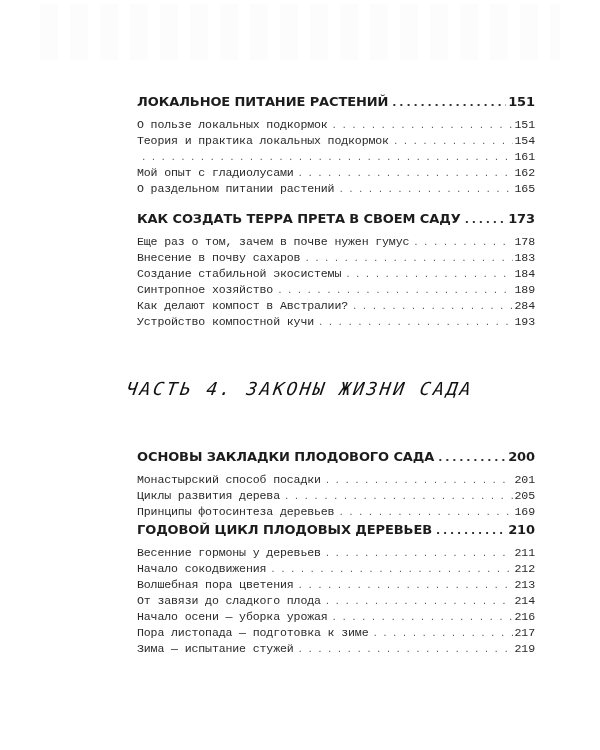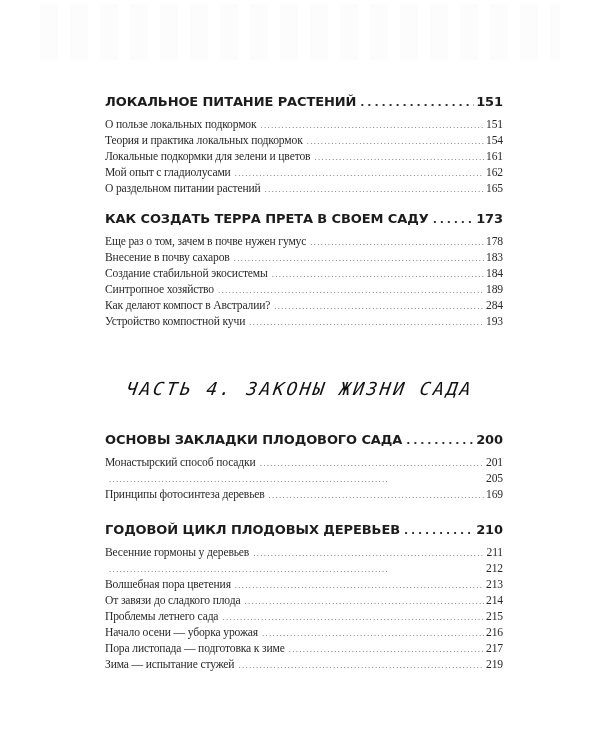--- a/index.html
+++ b/index.html
@@ -8,41 +8,41 @@
     font-family: "DejaVu Sans", "Liberation Sans", sans-serif; color: #1c1c1c;
   }
   .page { position: absolute; left: 0; top: 0; width: 600px; height: 750px; }
   .bleed {
     position: absolute; left: 40px; top: 4px; width: 520px; height: 56px;
     background: repeating-linear-gradient(90deg, rgba(0,0,0,0.012) 0 18px, rgba(0,0,0,0) 18px 30px);
   }
   .toc { position: absolute; left: 105px; width: 398px; }
   .row {
     display: flex; align-items: baseline; width: 100%;
-    white-space: nowrap; overflow: hidden;
+    white-space: nowrap; overflow: hidden; margin-left: 32px;
   }
   .row .title { flex: 0 0 auto; }
   .row .leader {
     flex: 1 1 auto; overflow: hidden; margin: 0 2px 0 4px;
     letter-spacing: 2.2px; color: #333;
   }
   .row .leader::before {
     content: ". . . . . . . . . . . . . . . . . . . . . . . . . . . . . . . . . . . . . . . . . . . . . . . . . . . . . . . . . . . . . . . . . . . . . . . . . . . . . . . .";
     letter-spacing: 0;
     word-spacing: -1px;
   }
   .row .page-num { flex: 0 0 auto; }
   .chapter {
     font-weight: bold; font-size: 13px; height: 18px; line-height: 18px;
     font-family: "DejaVu Sans", sans-serif; letter-spacing: -0.1px;
   }
   .chapter .leader { font-size: 11px; font-weight: bold; }
   .item {
     font-size: 11.6px; height: 16px; line-height: 16px; color: #2a2a2a;
-    font-family: Liberation Serif, serif; letter-spacing: -0.15px;
+    font-family: Liberation Mono, monospace; letter-spacing: -0.15px;
   }
   .item .leader { font-size: 9px; color: #555; }
   .items { margin-top: 6px; }
   .part-title {
     position: absolute; left: 0; width: 600px; top: 378px; text-align: center;
     font-family: "DejaVu Sans Mono", monospace; font-style: italic; font-size: 18px;
     letter-spacing: 2.5px; color: #111; transform: skewX(-8deg); font-weight: normal;
   }
 </style>
 </head>
@@ -62,21 +62,20 @@
           <span class="title">О пользе локальных подкормок</span>
           <span class="leader"></span>
           <span class="page-num">151</span>
         </div>
       <div class="row item">
           <span class="title">Теория и практика локальных подкормок</span>
           <span class="leader"></span>
           <span class="page-num">154</span>
         </div>
       <div class="row item">
-          <span class="title">Локальные подкормки для зелени и цветов</span>
           <span class="leader"></span>
           <span class="page-num">161</span>
         </div>
       <div class="row item">
           <span class="title">Мой опыт с гладиолусами</span>
           <span class="leader"></span>
           <span class="page-num">162</span>
         </div>
       <div class="row item">
           <span class="title">О раздельном питании растений</span>
@@ -121,33 +120,34 @@
       <div class="row item">
           <span class="title">Устройство компостной кучи</span>
           <span class="leader"></span>
           <span class="page-num">193</span>
         </div>
     </div>
   </div>
 
   <div class="part-title">ЧАСТЬ 4. ЗАКОНЫ ЖИЗНИ САДА</div>
 
-  <div class="toc" style="top:431px;">
+  <div class="toc" style="top:448px;">
     <div class="row chapter">
       <span class="title">ОСНОВЫ ЗАКЛАДКИ ПЛОДОВОГО САДА</span>
       <span class="leader"></span>
       <span class="page-num">200</span>
     </div>
     <div class="items">
       <div class="row item">
           <span class="title">Монастырский способ посадки</span>
           <span class="leader"></span>
           <span class="page-num">201</span>
         </div>
       <div class="row item">
+          <span class="title">Циклы развития дерева</span>
           <span class="leader"></span>
           <span class="page-num">205</span>
         </div>
       <div class="row item">
           <span class="title">Принципы фотосинтеза деревьев</span>
           <span class="leader"></span>
           <span class="page-num">169</span>
         </div>
     </div>
   </div>
@@ -158,39 +158,35 @@
       <span class="leader"></span>
       <span class="page-num">210</span>
     </div>
     <div class="items">
       <div class="row item">
           <span class="title">Весенние гормоны у деревьев</span>
           <span class="leader"></span>
           <span class="page-num">211</span>
         </div>
       <div class="row item">
+          <span class="title">Начало сокодвижения</span>
           <span class="leader"></span>
           <span class="page-num">212</span>
         </div>
       <div class="row item">
           <span class="title">Волшебная пора цветения</span>
           <span class="leader"></span>
           <span class="page-num">213</span>
         </div>
       <div class="row item">
           <span class="title">От завязи до сладкого плода</span>
           <span class="leader"></span>
           <span class="page-num">214</span>
         </div>
       <div class="row item">
-          <span class="title">Проблемы летнего сада</span>
-          <span class="leader"></span>
-          <span class="page-num">215</span>
-        </div>
-      <div class="row item">
           <span class="title">Начало осени — уборка урожая</span>
           <span class="leader"></span>
           <span class="page-num">216</span>
         </div>
       <div class="row item">
           <span class="title">Пора листопада — подготовка к зиме</span>
           <span class="leader"></span>
           <span class="page-num">217</span>
         </div>
       <div class="row item">

